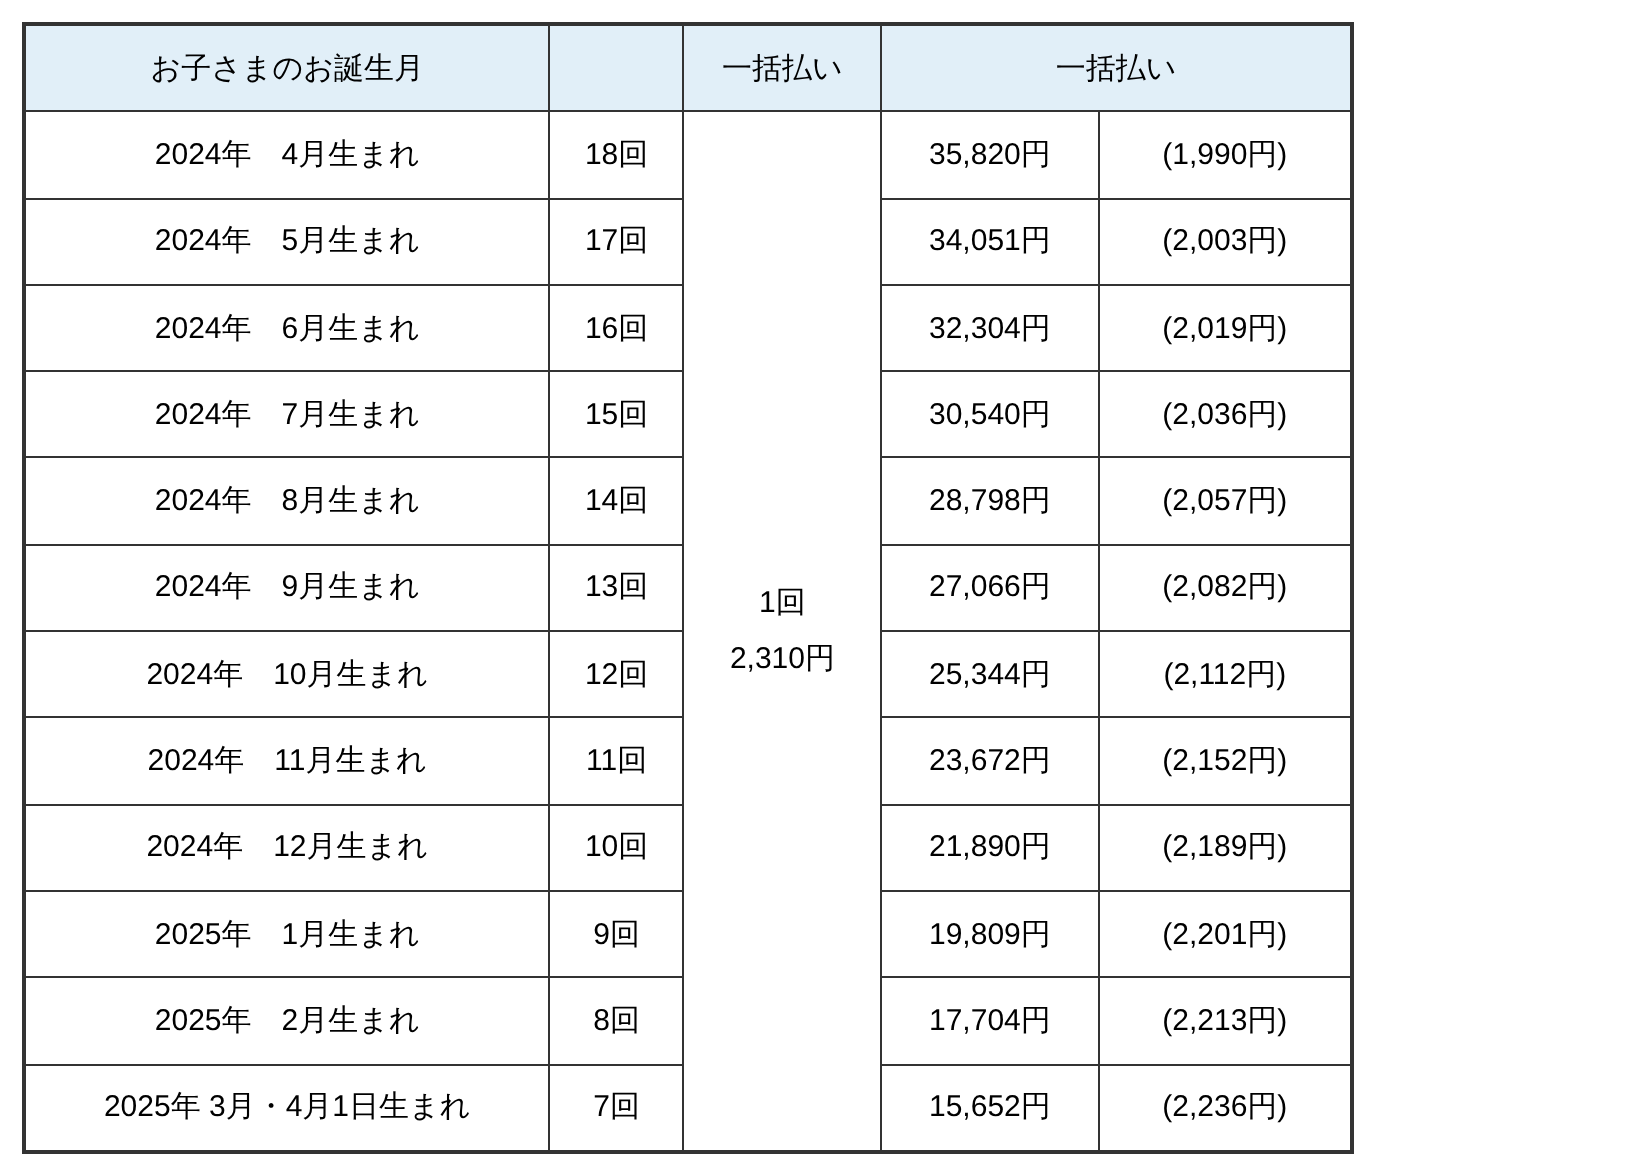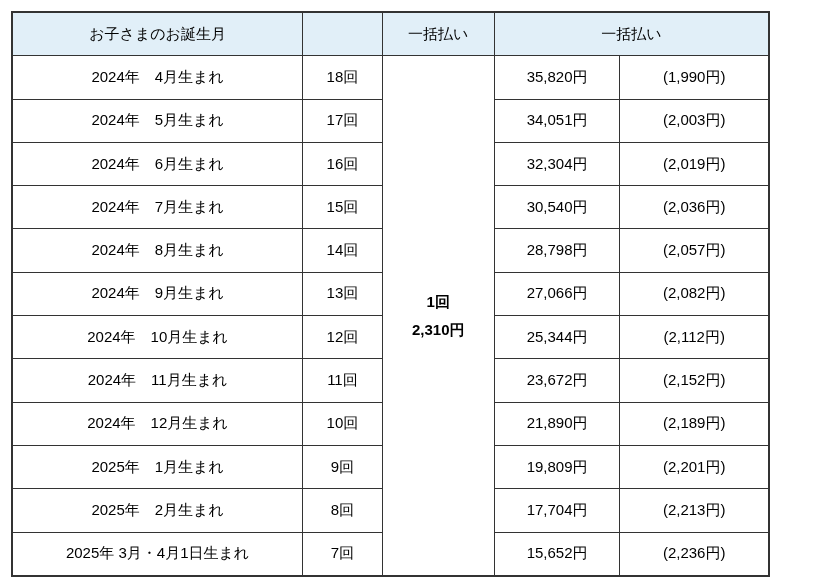--- a/index.html
+++ b/index.html
@@ -6,21 +6,21 @@
     margin: 0;
     padding: 0;
     background: #ffffff;
     width: 821px;
     height: 578px;
     font-family: "Liberation Sans", "DejaVu Sans", sans-serif;
     color: #000000;
     -webkit-font-smoothing: antialiased;
   }
   .page {
-    width: 770px;
+    width: 677px;
     height: 578px;
     background: #ffffff;
     box-sizing: border-box;
     padding: 11px 0 0 11px;
   }
   table.payment-table {
     border-collapse: collapse;
     table-layout: fixed;
     border: 2px solid #333333;
   }
@@ -34,21 +34,20 @@
     padding: 0;
     height: 42.3px;
     overflow: hidden;
     white-space: nowrap;
   }
   .payment-table th.hdr {
     background: #e1eff8;
   }
   .payment-table td.merged {
     background: #ffffff;
-    font-weight: bold;
   }
   .merged-line {
     line-height: 28px;
   }
   col.c-month   { width: 303px; }
   col.c-count   { width: 85px;  }
   col.c-per     { width: 118px; }
   col.c-lump1   { width: 133px; }
   col.c-lump2   { width: 159px; }
 </style>

